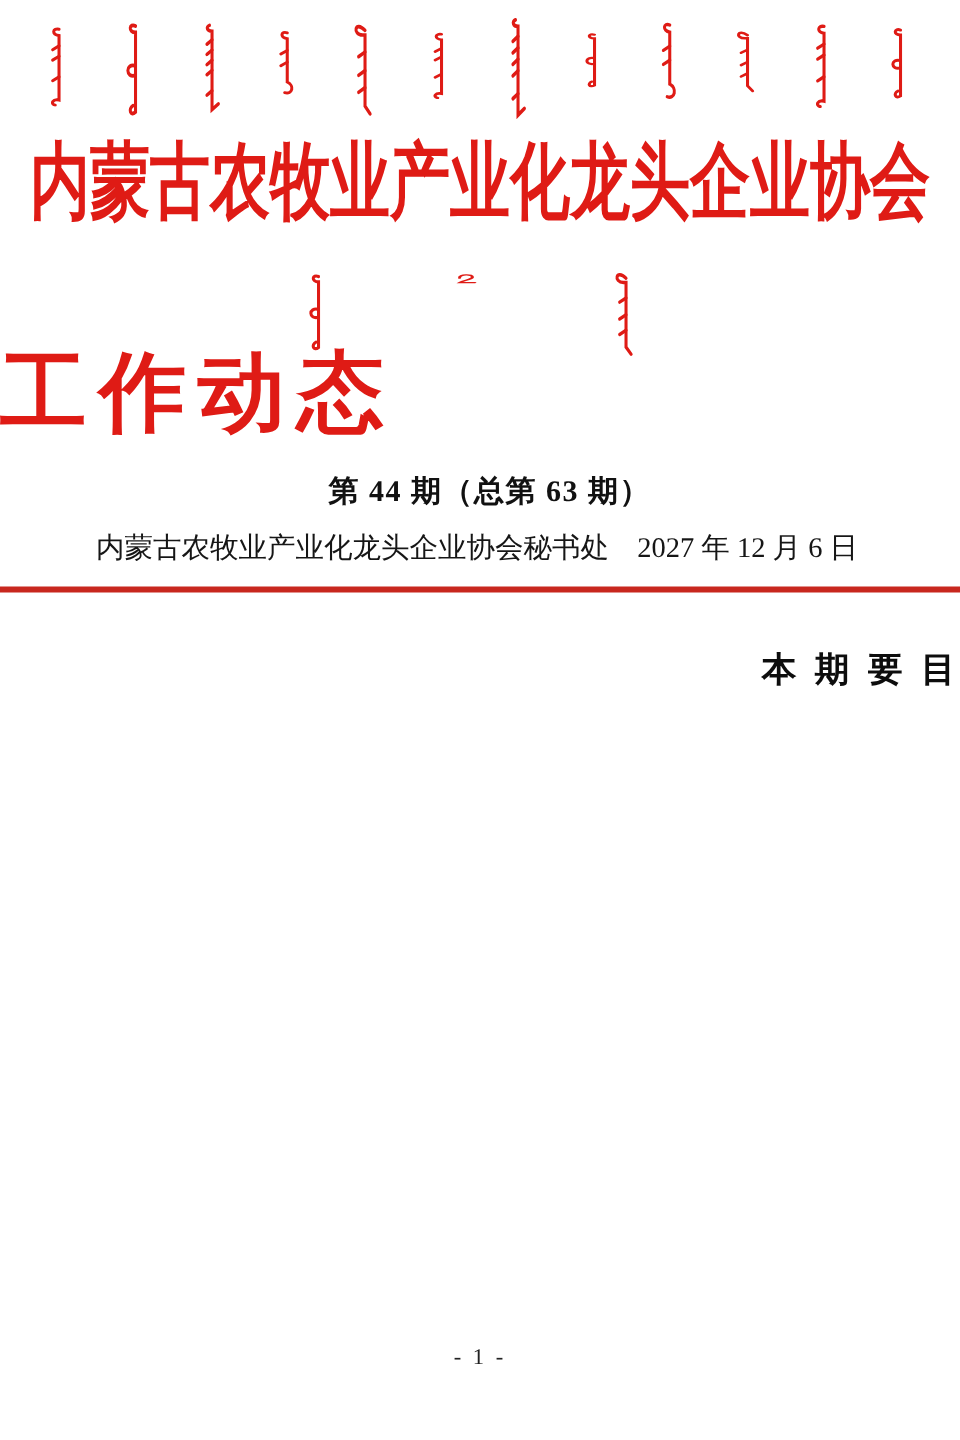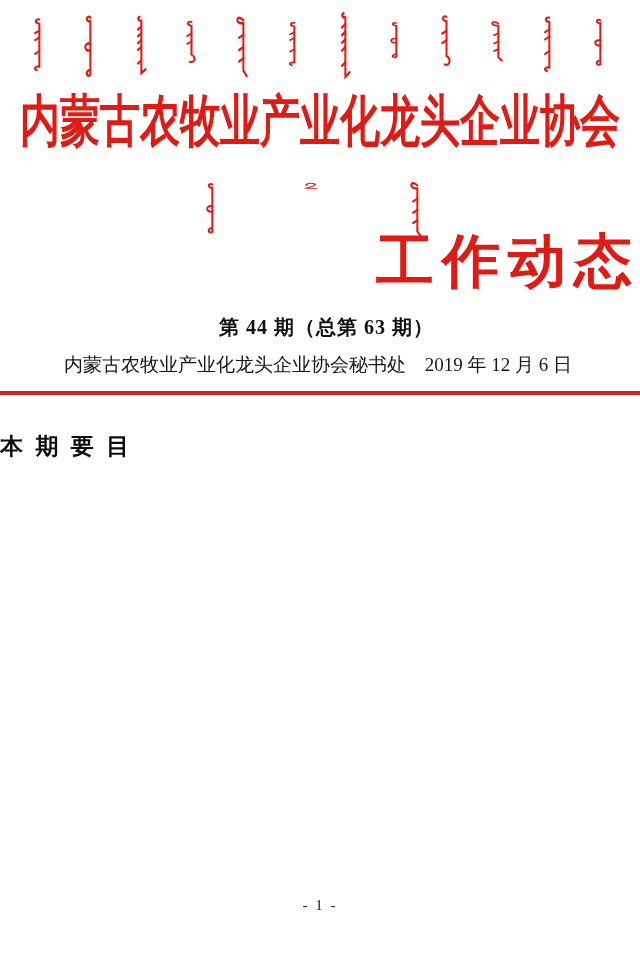--- a/index.html
+++ b/index.html
@@ -21,40 +21,40 @@
   .mrow2 .mg-wrap{position:absolute;top:0;}
   .mg{display:block;color:inherit;}
   
   .org-title{
     position:absolute;top:94px;left:0;right:0;text-align:center;
     font-size:40px;font-weight:bold;color:var(--red,#df1b15);
     line-height:1;white-space:nowrap;
     transform:scaleY(1.4);transform-origin:center top;
   }
   .bulletin-title{
-    position:absolute;top:230px;left:0;right:0;text-align:right;
+    position:absolute;top:230px;left:0;right:0;text-align:left;
     font-size:58px;font-weight:bold;color:var(--red,#df1b15);
     letter-spacing:8px;line-height:1.1;
   }
   .issue-line{
     position:absolute;top:314px;left:13px;right:0;text-align:center;
     font-size:20px;color:#111;font-weight:bold;letter-spacing:1px;
   }
   .pub-row{
     position:absolute;top:352px;left:64px;right:68px;
     display:flex;justify-content:space-between;align-items:baseline;
     font-size:19px;color:#161616;
   }
   .red-rule{
     position:absolute;top:391px;left:0;right:0;height:4px;
     background:var(--rule,#c8271e);
   }
   
   .toc-heading{
-    position:absolute;top:428px;left:0;right:0;text-align:left;
+    position:absolute;top:428px;left:0;right:0;text-align:right;
     font-size:23px;font-weight:bold;letter-spacing:3px;color:#0d0d0d;
     line-height:36px;
     font-family:"Liberation Sans","DejaVu Sans",sans-serif;
   }
   .toc-body{
     position:absolute;top:464px;left:64px;width:528px;
     font-size:20px;line-height:39px;color:#131313;
   }
   .toc-label{
     font-weight:bold;font-size:23px;line-height:39px;color:#0c0c0c;
@@ -182,21 +182,21 @@
         </svg>
       </div>
     </div>
 
   <div class="bulletin-title">工作动态</div>
 
   <div class="issue-line">第 44 期（总第 63 期）</div>
 
   <div class="pub-row">
     <span>内蒙古农牧业产业化龙头企业协会秘书处</span>
-    <span>2019 年 12 月 6 日</span>
+    <span>2027 年 12 月 6 日</span>
   </div>
 
   <div class="red-rule"></div>
 
   <div class="toc-heading">本 期 要 目</div>
 
 
   <div class="page-number">- 1 -</div>
 
 </div>

